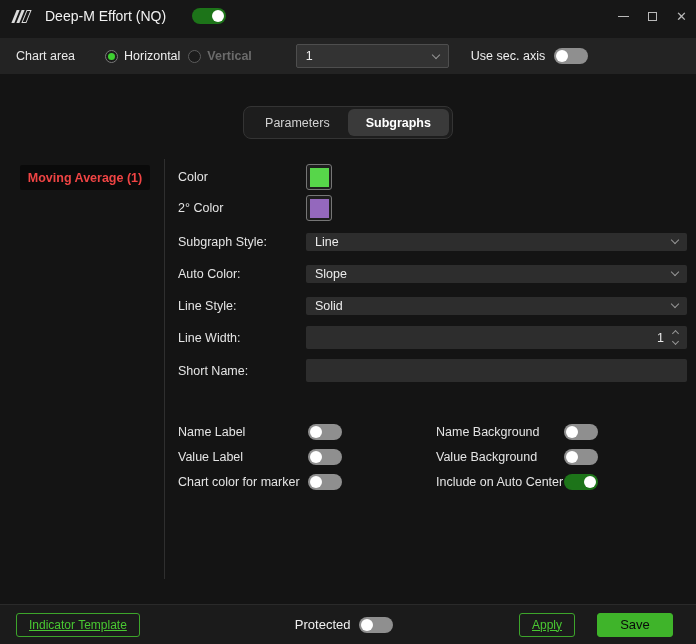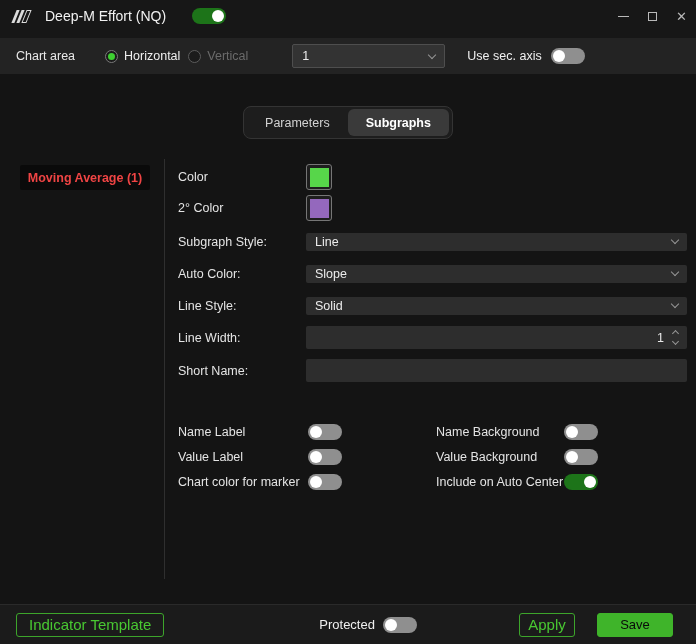--- a/index.html
+++ b/index.html
@@ -28,21 +28,21 @@
   .glyph-max{ width:9px; height:9px; border:1px solid #b9b9b9; display:block; }
   .glyph-close{ font-size:13px; line-height:1; }
   
   .chartbar{ height:36px; background:#232323; display:flex; align-items:center; padding:0 16px; flex:0 0 auto; }
   .chartbar-label{ color:#e9e9e9; margin-right:30px; }
   .radio-opt{ display:flex; align-items:center; gap:6px; margin-right:8px; cursor:pointer; }
   .radio{ width:13px; height:13px; border-radius:50%; border:1px solid #5c5c5c; background:#1b1b1b; position:relative; flex:0 0 auto; }
   .radio.checked{ border-color:#7a7a7a; }
   .radio.checked::after{ content:""; position:absolute; inset:2px; border-radius:50%; background:#3ecf31; }
   .radio-opt .r-label{ color:#efefef; }
-  .radio-opt.disabled .r-label{ color:#6b6b6b; }
+  .radio-opt.disabled .r-label{ color:#6b6b6b;font-weight:bold; }
   .select{ height:24px; background:#2d2d2d; border-radius:2px; display:flex; align-items:center;
            justify-content:space-between; padding:0 9px; color:#ececec; cursor:pointer; }
   .select.small{ width:153px; background:#333333; border:1px solid #4e4e4e; margin-left:36px; }
   .chev{ width:6px; height:6px; border-right:1.5px solid #969696; border-bottom:1.5px solid #969696;
          transform:rotate(45deg); margin-top:-3px; flex:0 0 auto; }
   .chev.up{ transform:rotate(-135deg); margin-top:3px; }
   .secaxis-label{ margin-left:22px; margin-right:9px; color:#efefef; }
   
   .tabs-row{ display:flex; justify-content:center; margin-top:32px; flex:0 0 auto; }
   .tabs{ display:flex; align-items:center; background:#1d1d1d; border:1px solid #343434; border-radius:8px;
@@ -80,21 +80,21 @@
   .tgl-col-left{ width:258px; flex:0 0 auto; }
   .tgl-col-right{ flex:1 1 auto; }
   .tgl-row{ display:flex; align-items:center; height:16px; margin-bottom:9px; }
   .tgl-row .t-label{ flex:0 0 130px; color:#e4e4e4; }
   .tgl-col-right .tgl-row .t-label{ flex:0 0 128px; }
   
   .footer{ height:40px; flex:0 0 auto; background:#1b1b1b; border-top:1px solid #2a2a2a;
            display:flex; align-items:center; padding:0 23px 0 16px; }
   .btn-outline{ height:24px; padding:0 12px; display:flex; align-items:center; justify-content:center;
                 background:transparent; border:1px solid #3da52b; border-radius:3px; color:#49c832;
-                font-size:15px; cursor:pointer; }
+                font-size:12px; cursor:pointer;text-decoration:underline; }
   .protected-group{ display:flex; align-items:center; margin-left:155px; }
   .protected-label{ color:#efefef; margin-right:8px; font-size:13px; }
   .btn-apply{ margin-left:auto; width:56px; }
   .btn-save{ margin-left:22px; width:76px; height:24px; background:#3fb42a; border:1px solid #3fb42a;
              border-radius:3px; color:#0a0a0a; font-size:13px; display:flex; align-items:center;
              justify-content:center; cursor:pointer; }
 </style>
 </head>
 <body>
 

